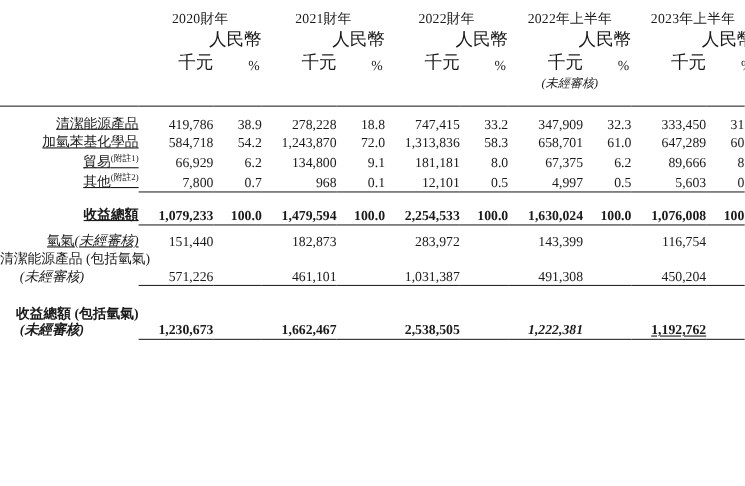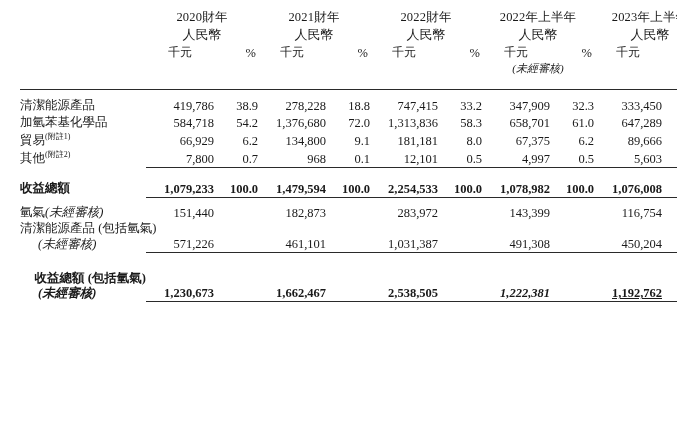--- a/index.html
+++ b/index.html
@@ -12,21 +12,21 @@
     width: 677px;
     height: 442px;
     font-family: "Liberation Serif", serif;
     color: #1a1a1a;
     overflow: hidden;
   }
   .sheet {
     position: relative;
     width: 677px;
     height: 442px;
-    padding: 0 20px;
+    padding: 0 0;
   }
   table.fin {
     width: 100%;
     border-collapse: collapse;
     table-layout: fixed;
   }
   table.fin td, table.fin th {
     padding: 0;
     vertical-align: bottom;
     font-weight: normal;
@@ -37,27 +37,27 @@
   col.c-pct   { width: 44px; }
 
   .hdr-year {
     text-align: center;
     font-weight: bold;
     font-size: 12.5px;
     padding-bottom: 3px;
     letter-spacing: 0.2px;
   }
   .hdr-cur {
-    text-align: center;
-    font-size: 13px;
+    text-align: right;
+    font-size: 16px;
     padding-bottom: 3px;
   }
   .hdr-unit {
-    text-align: center;
-    font-size: 12px;
+    text-align: right;
+    font-size: 16px;
     padding-bottom: 2px;
     padding-right: 2px;
   }
   .hdr-unit.pct { padding-right: 2px; }
   .hdr-note {
     text-align: center;
     font-size: 11px;
     font-style: italic;
     padding-bottom: 2px;
   }
@@ -65,24 +65,25 @@
 
   .rule-top td {
     border-top: 1px solid #2a2a2a;
     height: 1px;
     padding: 0;
     font-size: 0;
     line-height: 0;
   }
 
   .lbl {
-    text-align: left;
+    text-align: right;
     font-size: 12.5px;
     padding: 3.5px 0 3.5px 0;
     white-space: nowrap;
+    text-decoration: underline;
   }
   .lbl .sup {
     font-size: 8px;
     vertical-align: super;
   }
   .num {
     text-align: right;
     font-size: 12.5px;
     padding: 3.5px 2px 3.5px 0;
     white-space: nowrap;
@@ -197,21 +198,21 @@
         <td class="num">347,909</td>
         <td class="pct">32.3</td>
         <td class="num">333,450</td>
         <td class="pct">31.0</td>
       </tr>
 
       <tr>
         <td class="lbl"><span>加氫苯基化學品</span></td>
         <td class="num">584,718</td>
         <td class="pct">54.2</td>
-        <td class="num">1,376,680</td>
+        <td class="num">1,243,870</td>
         <td class="pct">72.0</td>
         <td class="num">1,313,836</td>
         <td class="pct">58.3</td>
         <td class="num">658,701</td>
         <td class="pct">61.0</td>
         <td class="num">647,289</td>
         <td class="pct">60.2</td>
       </tr>
 
       <tr>
@@ -247,21 +248,21 @@
         </tr>
 
       <tr class="bold underline-nums">
         <td class="lbl">收益總額</td>
         <td class="num">1,079,233</td>
         <td class="pct">100.0</td>
         <td class="num">1,479,594</td>
         <td class="pct">100.0</td>
         <td class="num">2,254,533</td>
         <td class="pct">100.0</td>
-        <td class="num">1,078,982</td>
+        <td class="num">1,630,024</td>
         <td class="pct">100.0</td>
         <td class="num">1,076,008</td>
         <td class="pct">100.0</td>
       </tr>
 
       <tr class="gap-sm">
           <td colspan="11"></td>
         </tr>
 
       <tr>

